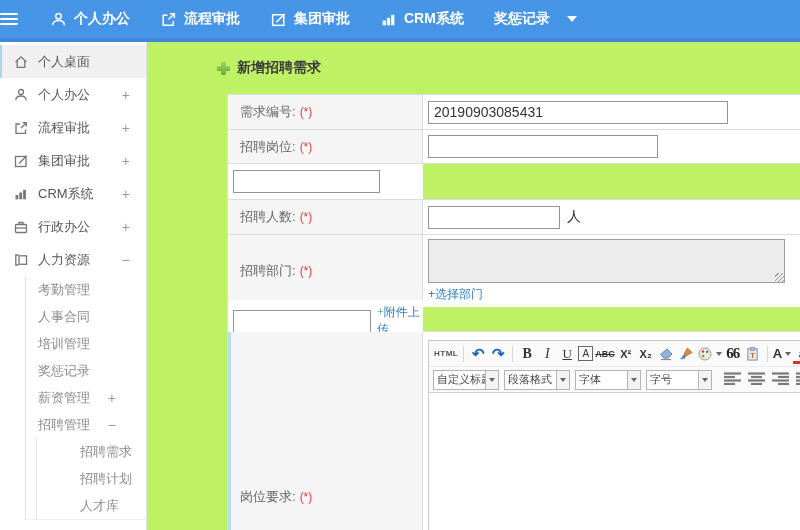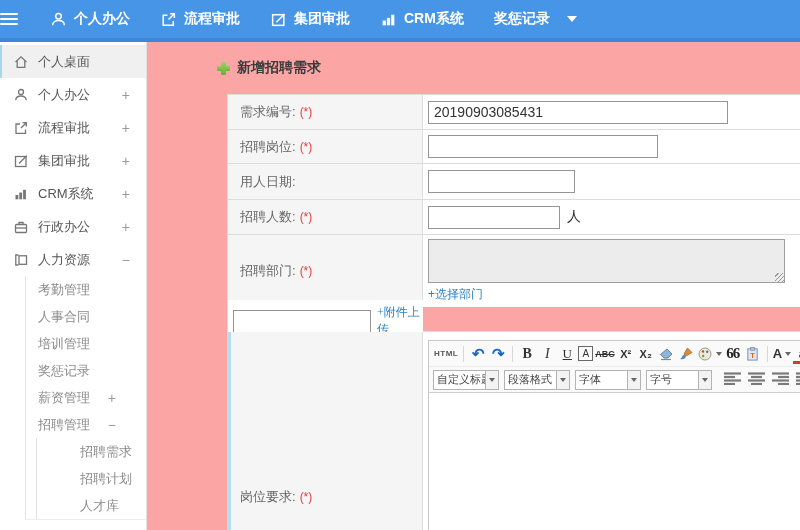--- a/index.html
+++ b/index.html
@@ -27,21 +27,21 @@
     font-size:13px; color:#555; position:relative; cursor:pointer; }
   .sb-item .sb-icon { width:16px; height:16px; margin-right:9px; flex:none; }
   .sb-item.active { background:#f0f0f0; border-left:2px solid #a5d8ee; padding-left:11px; }
   .toggle { position:absolute; right:16px; color:#9a9a9a; font-size:14px; }
   .sub1 { margin-left:25px; border-left:1px solid #e3e3e3; border-bottom:1px solid #eee; }
   .sub1 .sb-item { height:27px; padding-left:12px; color:#8b8b8b; }
   .sub1 .toggle { right:30px; }
   .sub2 { margin-left:10px; border-left:1px solid #e3e3e3;padding-left:31px; }
 
   
-  .main { flex:1; padding:16px 0 12px 70px; background:#fca5a5; overflow:hidden; }
+  .main { flex:1; padding:16px 0 12px 70px; background:#bef264; overflow:hidden; }
   .page-title { display:flex; align-items:center; gap:7px; height:20px; }
   .page-title .txt { font-size:14px; font-weight:bold; color:#3c3c3c; }
   .plus-icon { width:13px; height:13px; position:relative; }
   .plus-icon::before { content:""; position:absolute; left:0; top:4px; width:13px; height:5px;
     background:linear-gradient(#9ad35f,#6fae3a); border-radius:1px; }
   .plus-icon::after { content:""; position:absolute; left:4px; top:0; width:5px; height:13px;
     background:linear-gradient(#9ad35f,#6fae3a); border-radius:1px; }
 
   .form { width:640px; margin:16px 0 0 10px; border:1px solid #dcdcdc; border-bottom:none; }
   .frow { display:grid; grid-template-columns:195px 1fr; border-bottom:1px solid #dcdcdc; }
@@ -271,24 +271,20 @@
         <div class="flabel">
           <span>招聘岗位:</span>
           <span class="req">(*)</span>
         </div>
         <div class="fvalue">
           <input type="text" class="w2" value="" style="">
         </div>
       </div>
 
       <div class="frow r3">
-        <div class="flabel">
-          <span>用人日期:</span>
-          <span class="req"></span>
-        </div>
         <div class="fvalue">
           <input type="text" class="w3" value="" style="">
         </div>
       </div>
 
       <div class="frow r4">
         <div class="flabel">
           <span>招聘人数:</span>
           <span class="req">(*)</span>
         </div>

